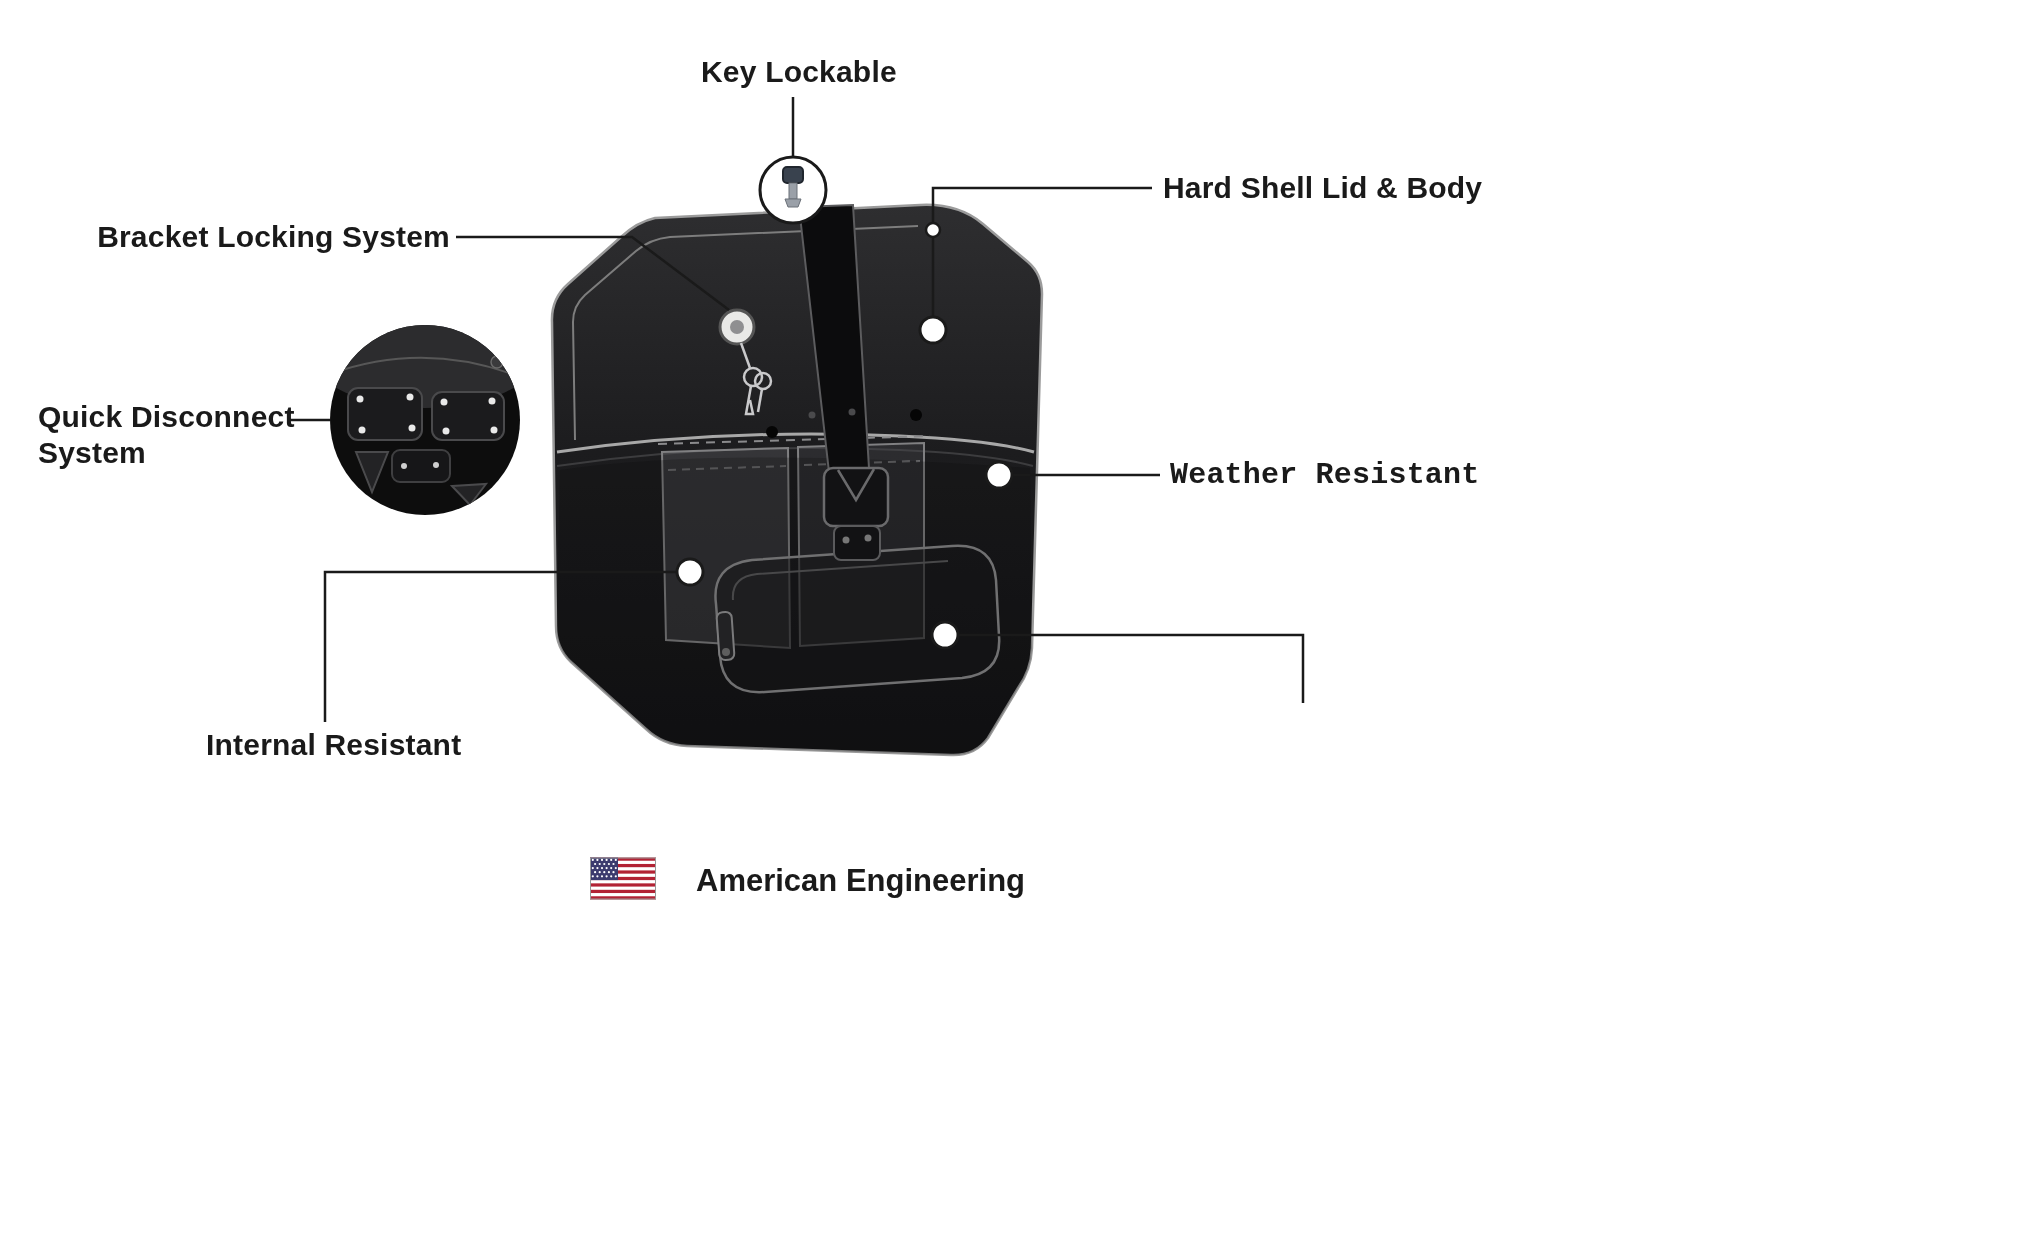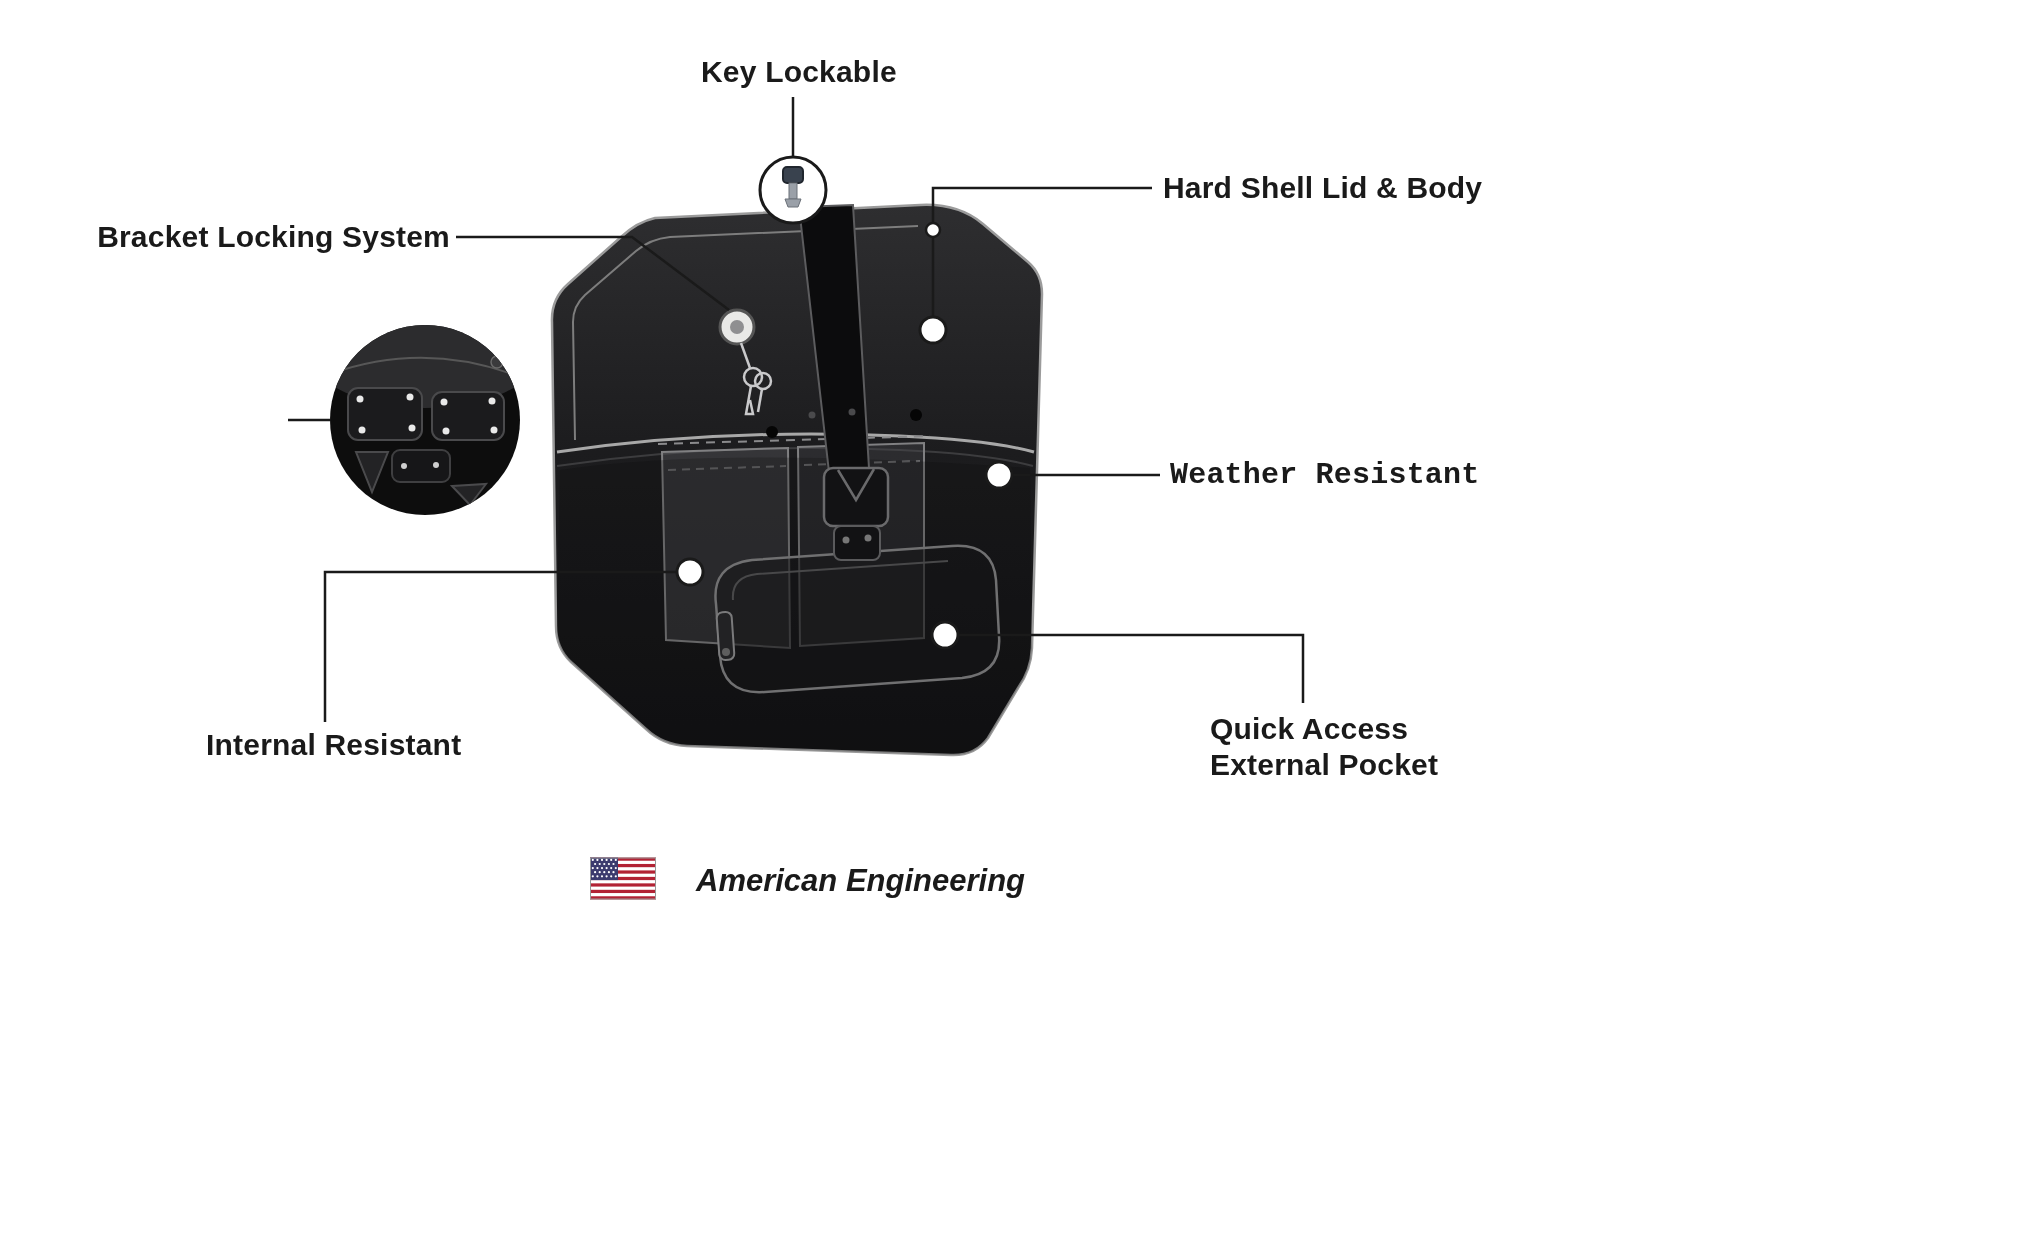--- a/index.html
+++ b/index.html
@@ -24,21 +24,21 @@
   .label.right-align{text-align:right;}
   #lbl-key{left:701px;top:54px;}
   #lbl-hardshell{left:1163px;top:170px;}
   #lbl-bracket{right:1594px;top:219px;}
   #lbl-qd{left:38px;top:399px;}
   #lbl-weather{left:1170px;top:457px;font-family:Liberation Mono, monospace;}
   #lbl-organizer{left:206px;top:727px;}
   #lbl-qa{left:1210px;top:711px;}
   .footer-text{
     position:absolute;left:696px;top:862px;
-    font-weight:700;font-size:31px;line-height:38px;color:#1a1a1a;font-style:italic;
+    font-weight:700;font-size:31px;line-height:38px;color:#1a1a1a;
   }
   .flag{position:absolute;left:590px;top:857px;width:66px;height:43px;}
 </style>
 </head>
 <body>
 
 <div class="canvas">
 
   <svg class="illustration" viewBox="0 0 2044 1248" aria-hidden="true">
     <defs>
@@ -159,27 +159,27 @@
       <path d="M 785 199 L 801 199 L 798 207 L 788 207 Z" fill="#9aa0a8" stroke="#6a7078" stroke-width="1"></path>
     </g>
   </svg>
 
   <div class="label" id="lbl-key">Key Lockable</div>
 
   <div class="label right-align" id="lbl-bracket">Bracket Locking System</div>
 
   <div class="label" id="lbl-hardshell">Hard Shell Lid &amp; Body</div>
 
+  <div class="label" id="lbl-qd">Quick Disconnect
+System</div>
 
   <div class="label" id="lbl-weather">Weather Resistant</div>
 
   <div class="label" id="lbl-organizer">Internal Resistant</div>
 
-  <div class="label" id="lbl-qa">Quick Access
-External Pocket</div>
 
   <svg class="flag" viewBox="0 0 66 42" aria-hidden="true">
     <rect width="66" height="42" fill="#ffffff"></rect>
     <g fill="#B22234">
       <rect y="0" width="66" height="3.23"></rect>
       <rect y="6.46" width="66" height="3.23"></rect>
       <rect y="12.92" width="66" height="3.23"></rect>
       <rect y="19.38" width="66" height="3.23"></rect>
       <rect y="25.85" width="66" height="3.23"></rect>
       <rect y="32.31" width="66" height="3.23"></rect>

